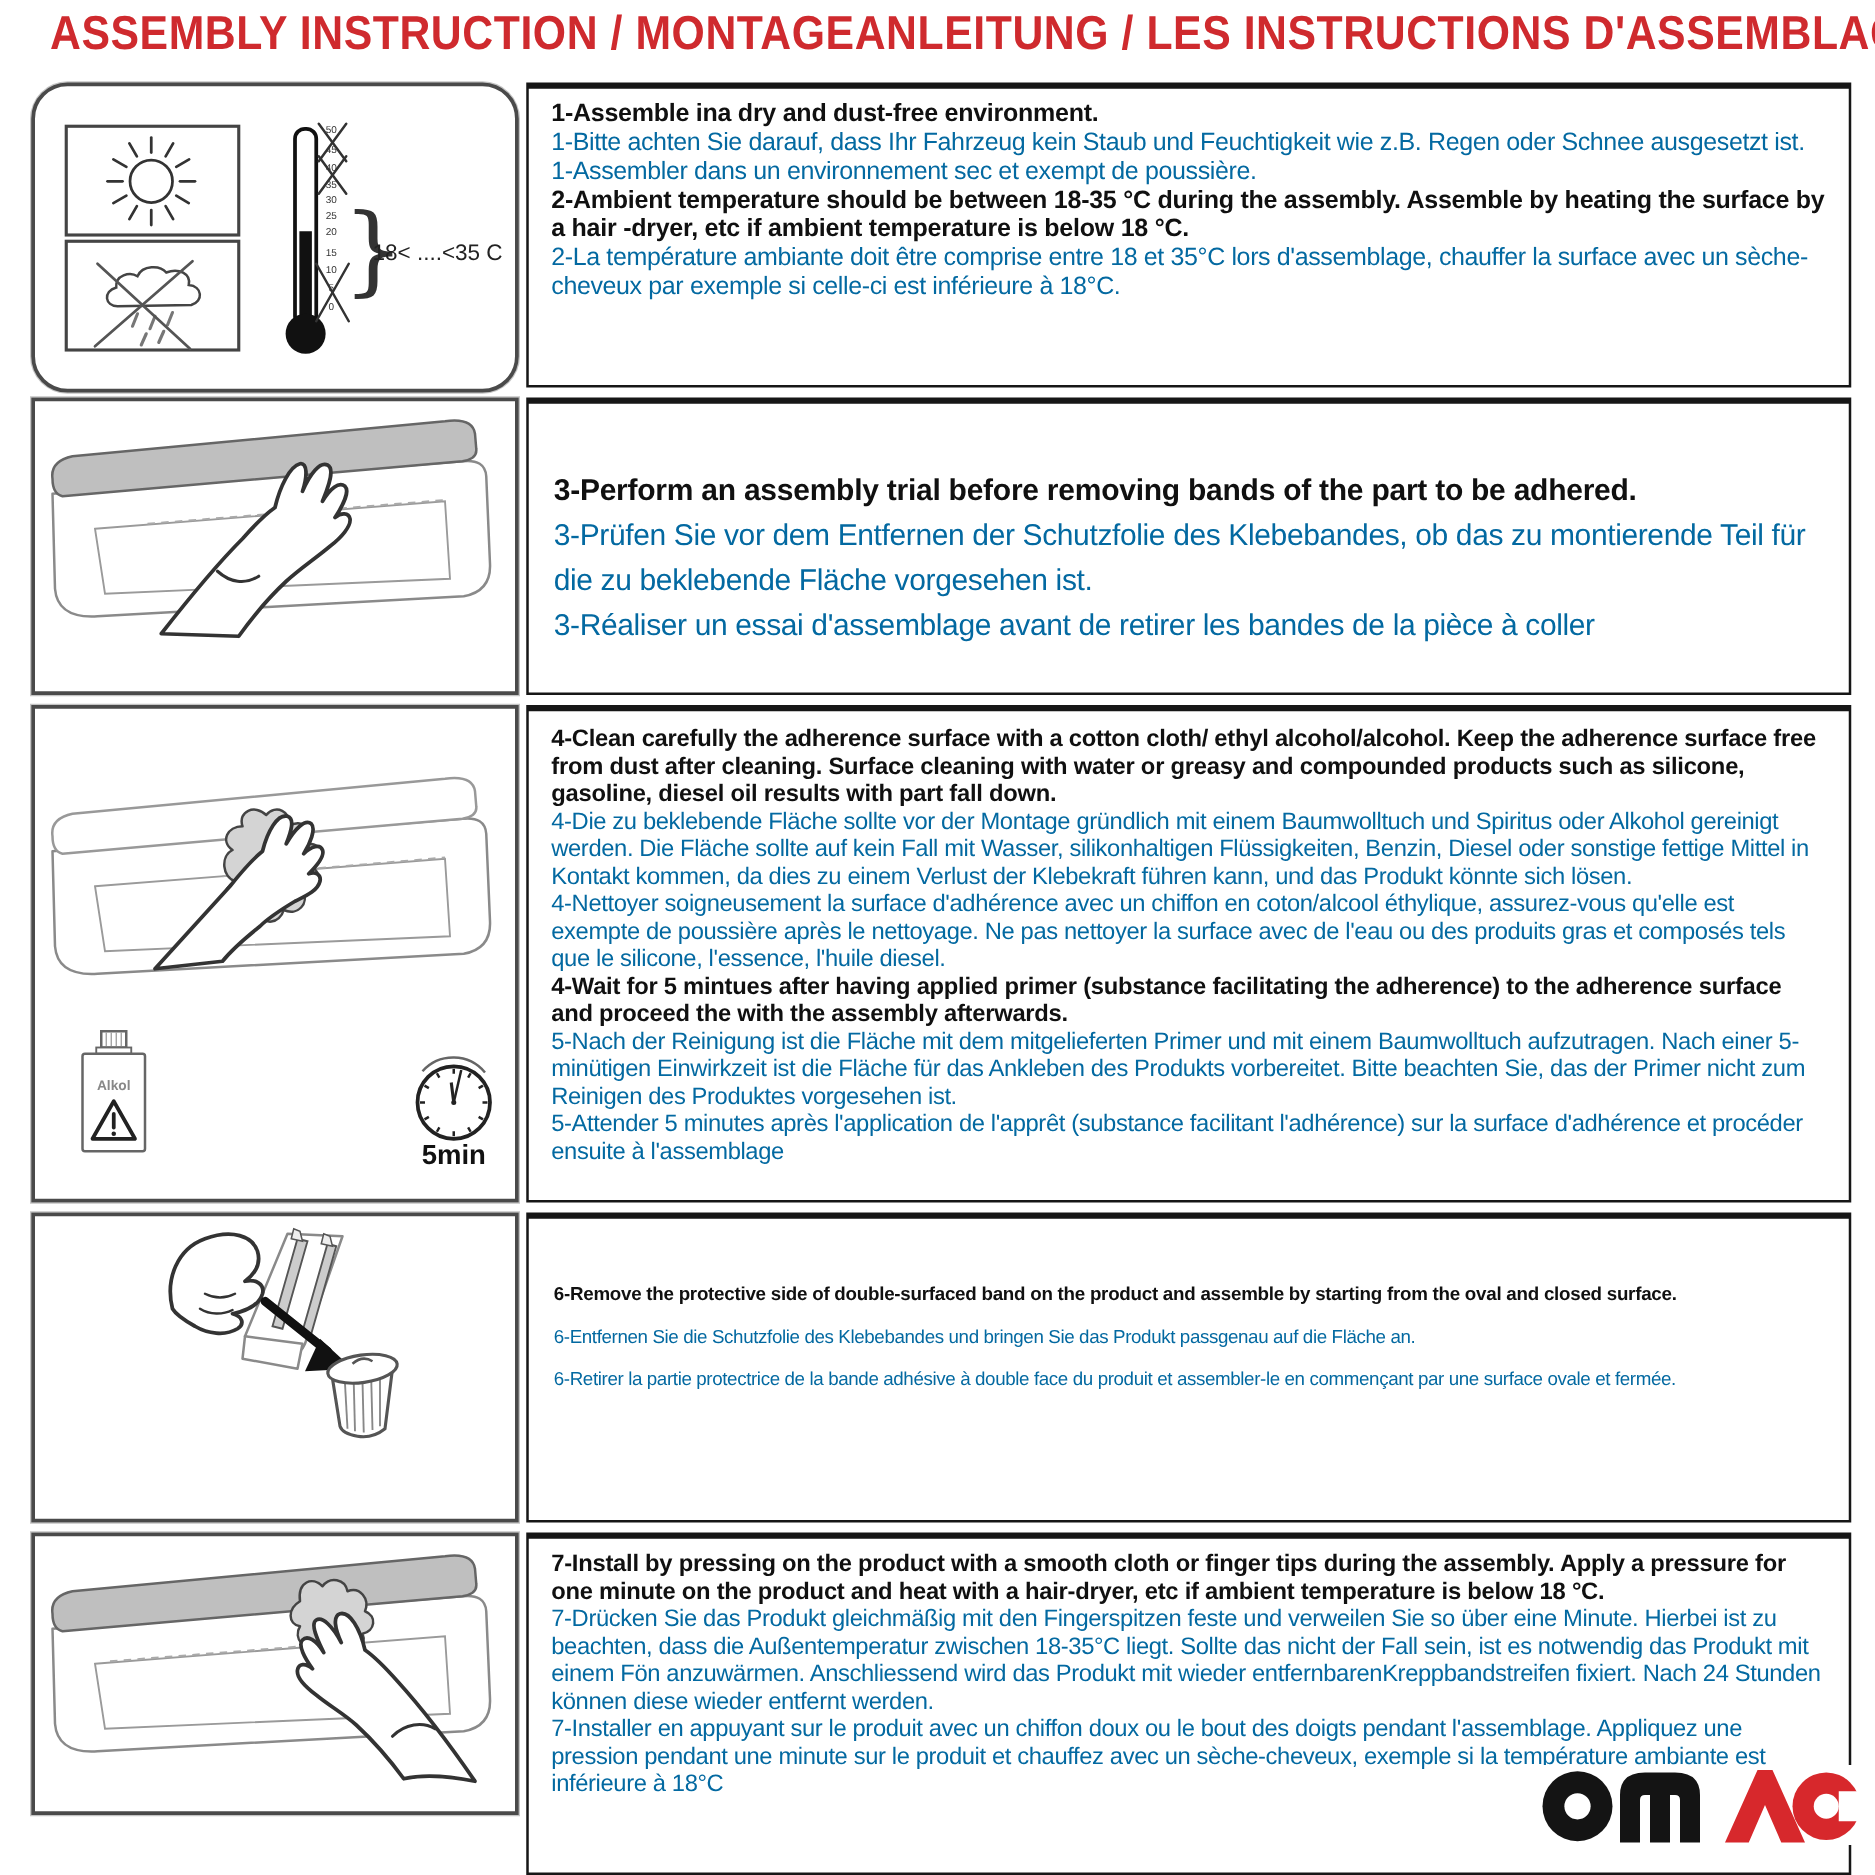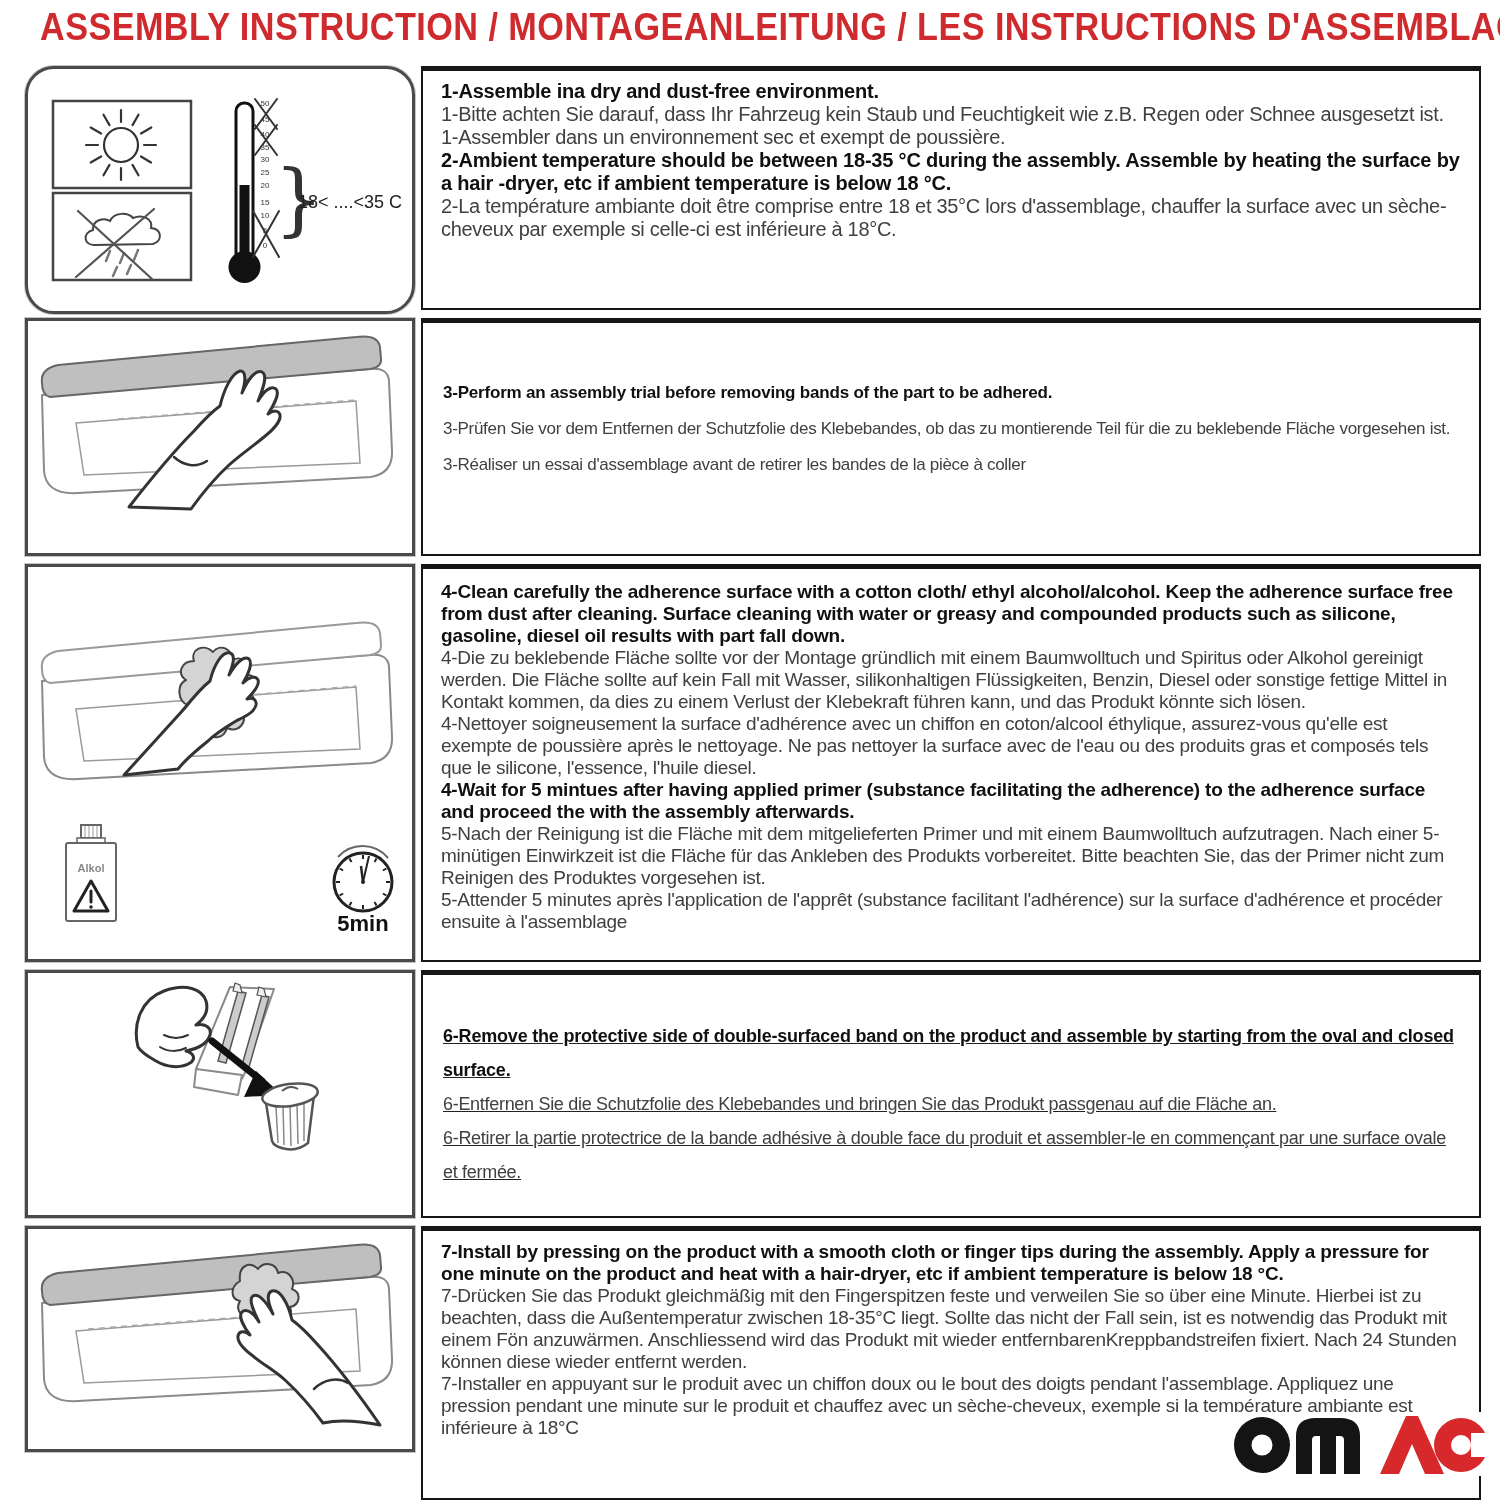--- a/index.html
+++ b/index.html
@@ -8,25 +8,25 @@
   .page-title{position:absolute;left:40px;top:6px;margin:0;font-size:38px;font-weight:700;
        color:#cf2a2e;white-space:nowrap;transform:scaleX(.9);transform-origin:0 50%;letter-spacing:.5px;}
   .row{position:absolute;left:0;width:1500px;}
   .illus{position:absolute;left:25px;top:0;width:390px;background:#fff;border:3px solid #4a4a4a;
        box-shadow:0 0 0 1px #c4c4c4;box-sizing:border-box;overflow:hidden;}
   .illus svg{display:block;width:100%;height:100%;}
   .txt{position:absolute;left:421px;top:0;width:1060px;background:#fff;border:2px solid #161616;
        border-top-width:5px;box-sizing:border-box;overflow:hidden;}
   .txt p{margin:0;}
   .b{font-weight:700;color:#101010;letter-spacing:-0.2px;}
-  .r{font-weight:400;color:#404040;letter-spacing:-0.3px;}
+  .r{font-weight:400;color:#0369a1;letter-spacing:-0.3px;}
   .mt{margin-top:18px;}
   .fs-m{font-size:20px;line-height:23px;}
-  .fs-l{font-size:17px;line-height:36px;}
-  .fs-l4{font-size:18px;line-height:34px;text-decoration:underline;}
+  .fs-l{font-size:24px;line-height:36px;}
+  .fs-l4{font-size:15px;line-height:34px;}
   .fs-s{font-size:19px;line-height:22px;}
   .pad-a{padding:9px 18px 0 18px;}
   .pad-b{padding:52px 20px 0 20px;}
   .pad-c{padding:12px 18px 0 18px;}
   .pad-d{padding:44px 20px 0 20px;}
   .pad-e{padding:10px 18px 0 18px;}
   .logo-wrap{position:absolute;left:1232px;top:1412px;width:256px;height:64px;background:#fff;}
   .ln{stroke:#333;stroke-width:2.2;stroke-linecap:round;}
   .outline{fill:#fff;stroke:#333;stroke-width:3;stroke-linejoin:round;stroke-linecap:round;}
   .panel{fill:#fff;stroke:#8a8a8a;stroke-width:2;stroke-linejoin:round;}

